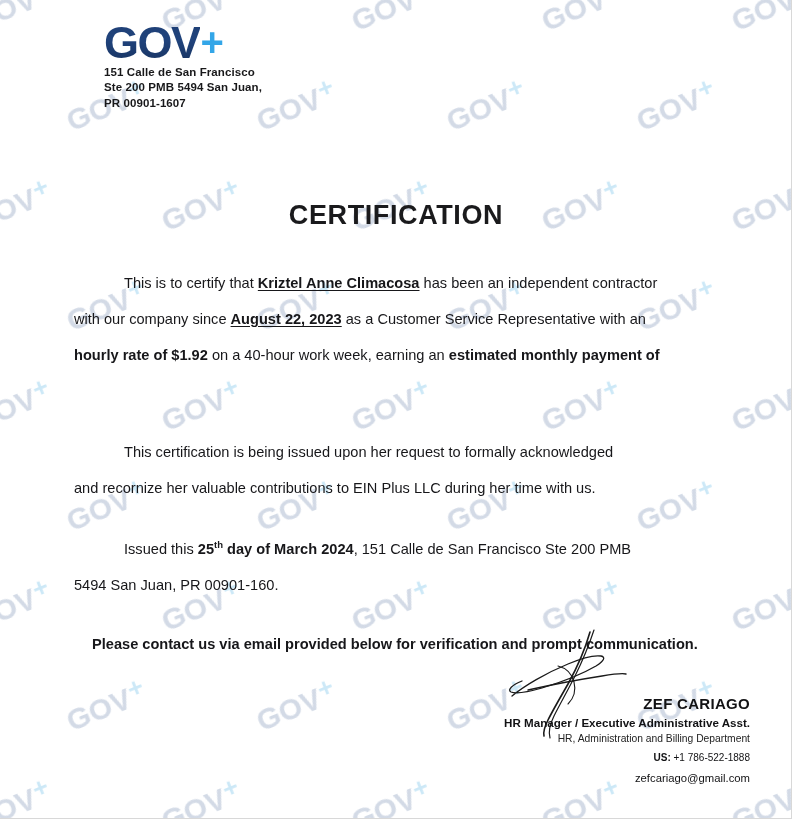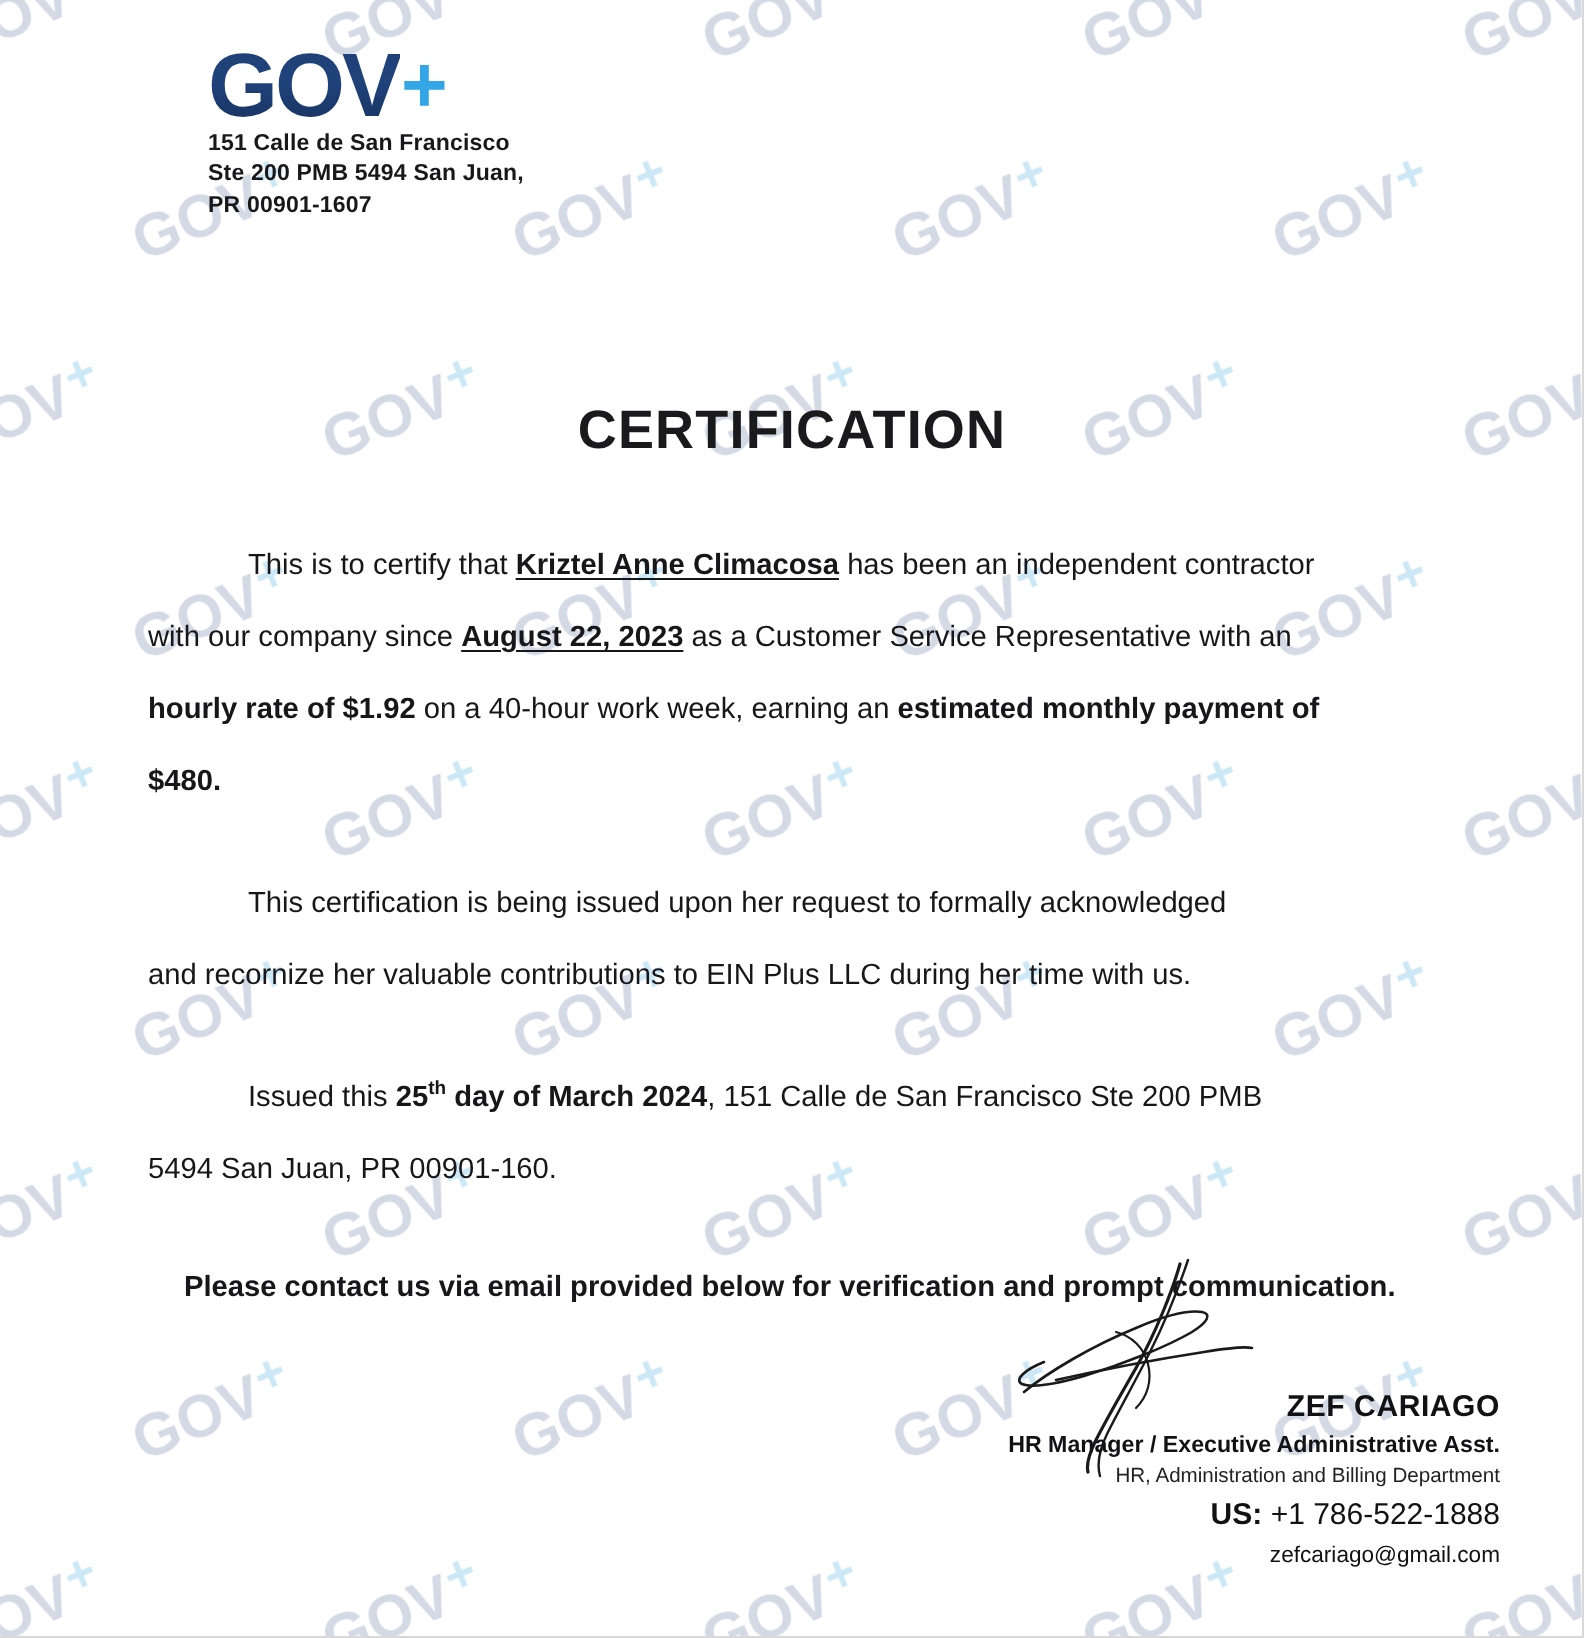--- a/index.html
+++ b/index.html
@@ -176,21 +176,21 @@
     line-height: 17px;
     letter-spacing: 0;
   }
   .sig-dept {
     font-size: 10.3px;
     font-weight: 400;
     line-height: 16px;
     color: #222;
   }
   .sig-phone {
-    font-size: 15px;
+    font-size: 10px;
     font-weight: 700;
     line-height: 19px;
     margin-top: 1px;
   }
   .sig-phone .num { font-weight: 400; }
   .sig-email {
     font-size: 11.3px;
     font-weight: 400;
     line-height: 18px;
     margin-top: 2px;
@@ -267,23 +267,20 @@
     <p>
       <span>with our company since</span>
       <span class="u-bold">August 22, 2023</span>
       <span>as a Customer Service Representative with an</span>
     </p>
     <p>
       <span class="b">hourly rate of $1.92</span>
       <span>on a 40-hour work week, earning an</span>
       <span class="b">estimated monthly payment of</span>
     </p>
-    <p class="last-line">
-      <span class="b">$480.</span>
-    </p>
   </div>
 
   <div class="body-block p2">
     <p>
       <span style="display:inline-block;width:50px"></span><span>This certification is being issued upon her request to formally acknowledged</span>
     </p>
     <p class="last-line">
       <span>and recornize her valuable contributions to EIN Plus LLC during her time with us.</span>
     </p>
   </div>

